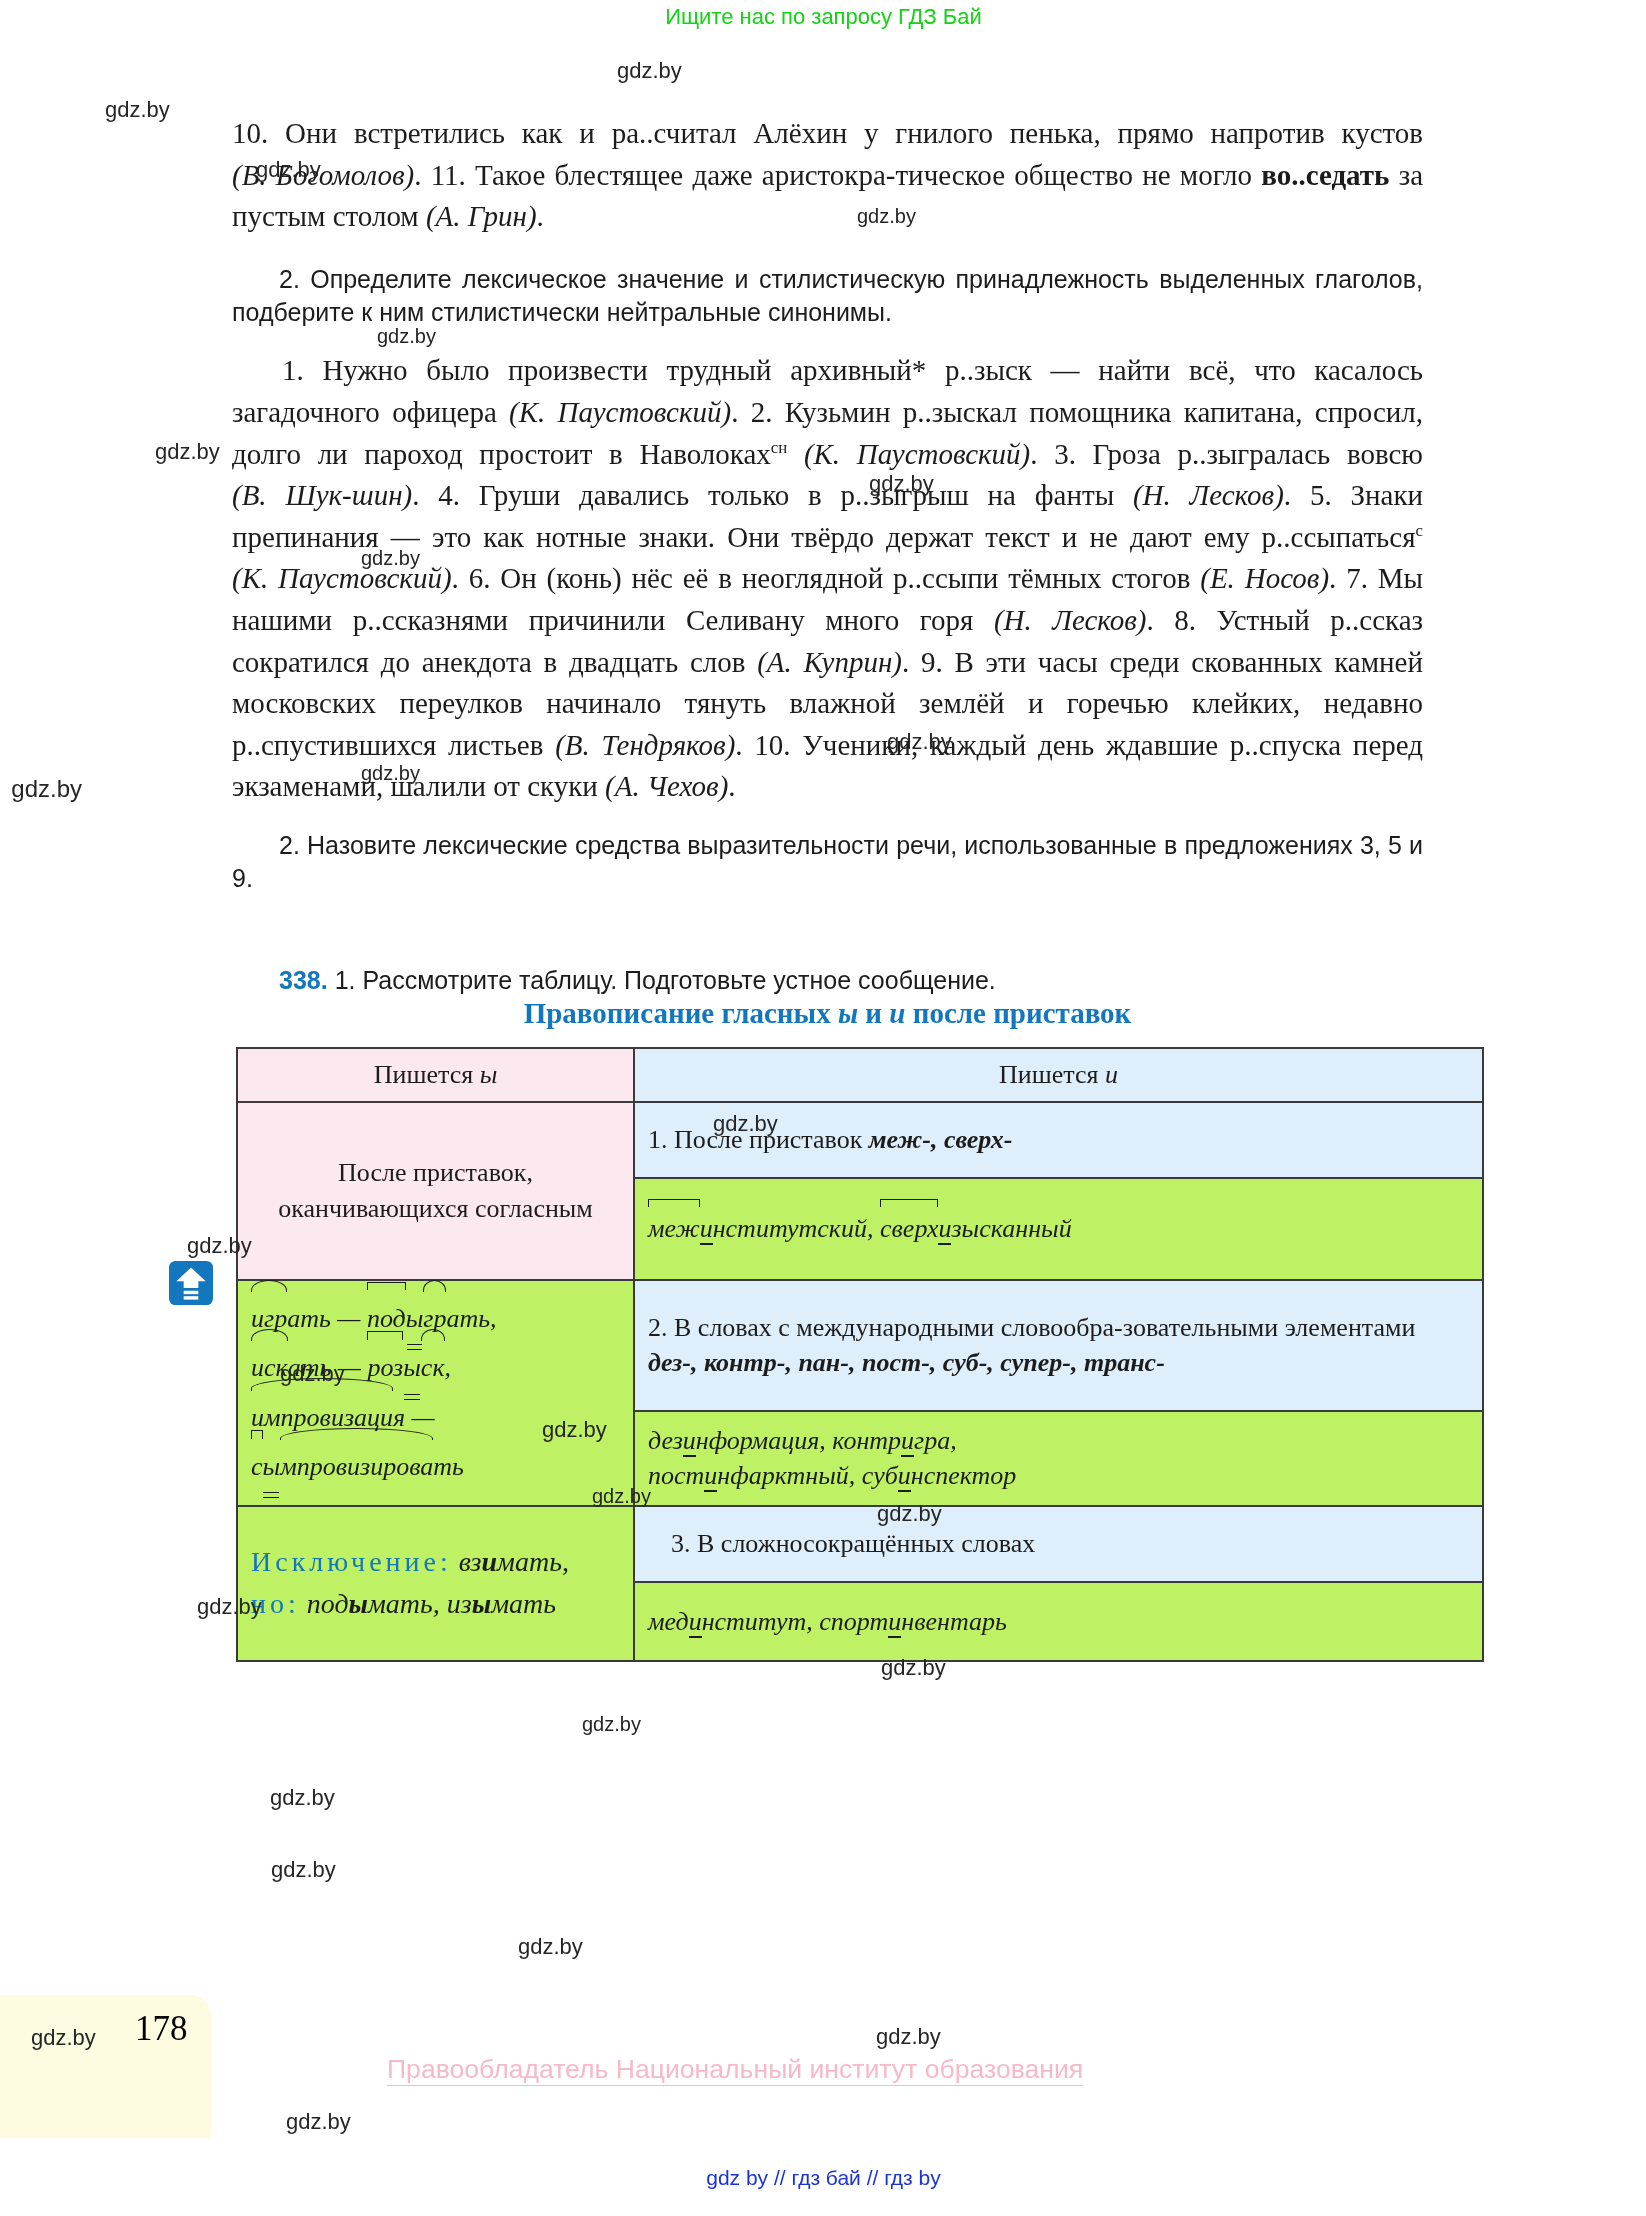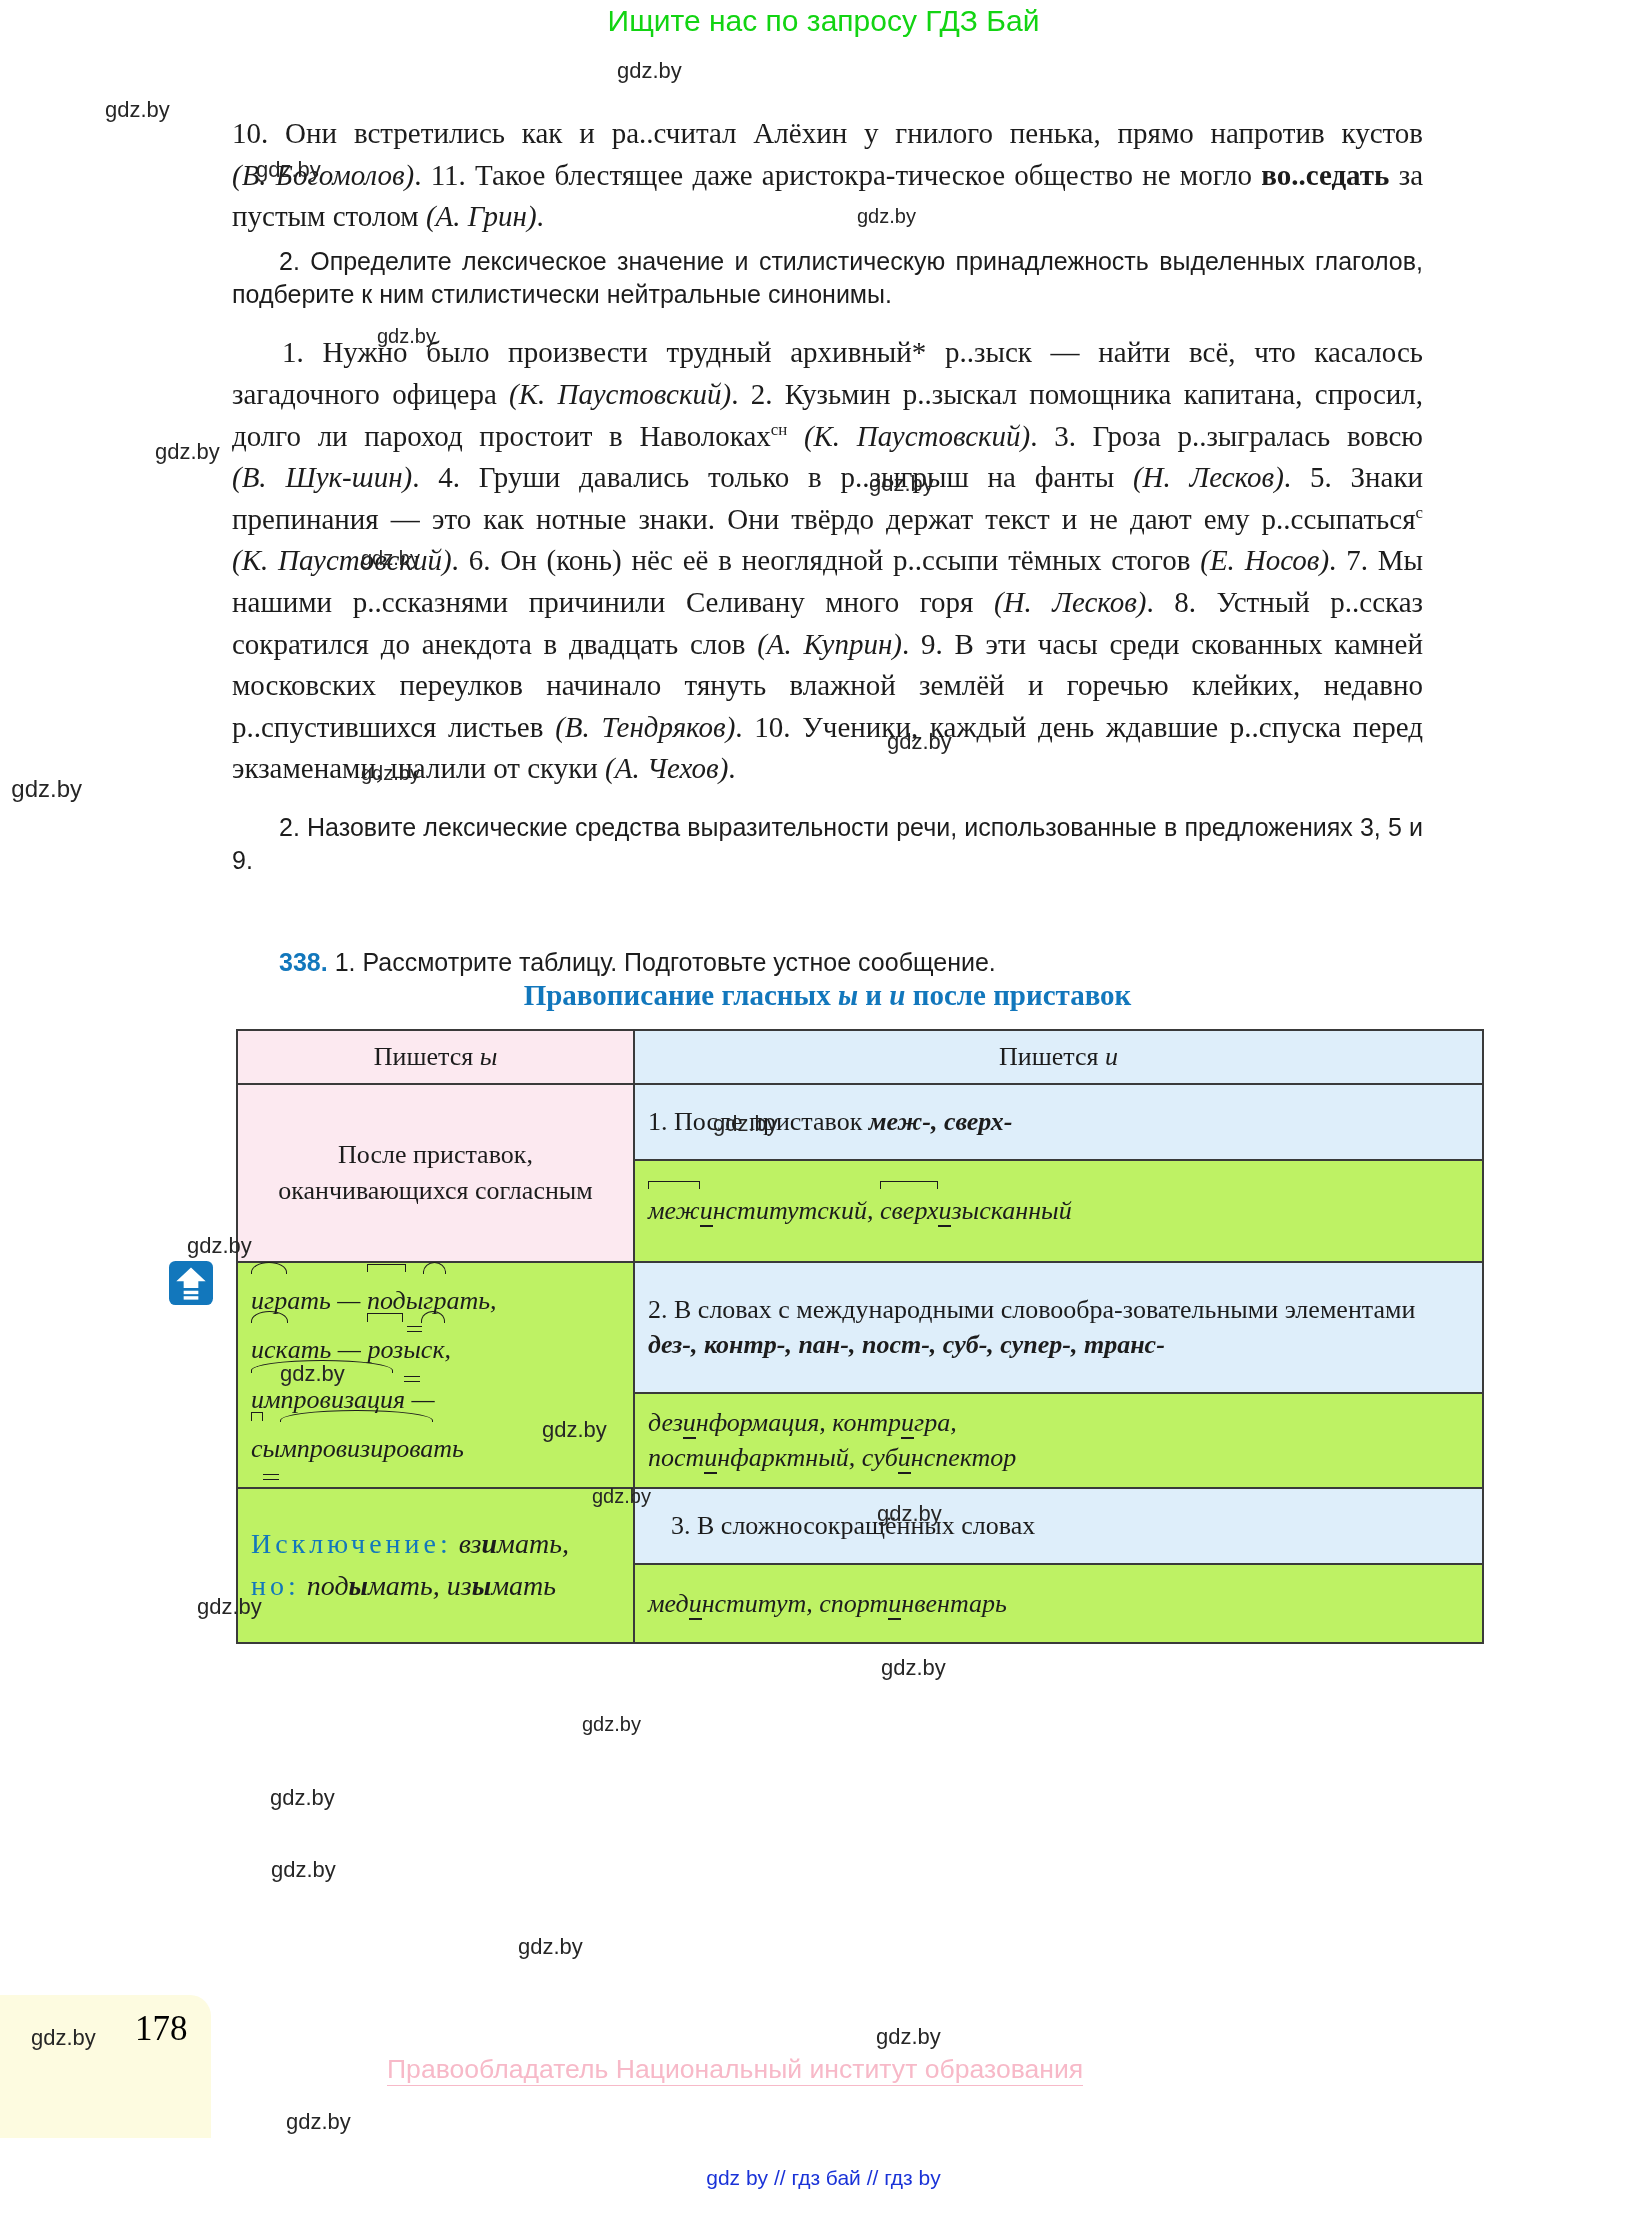--- a/index.html
+++ b/index.html
@@ -26,21 +26,21 @@
     pointer-events: none;
   }
 
   .top-banner {
     position: absolute;
     top: 4px;
     left: 0;
     width: 100%;
     text-align: center;
     font-family: "Liberation Sans", sans-serif;
-    font-size: 30px;
+    font-size: 22px;
     color: #12d412;
     z-index: 20;
   }
 
   
   .page {
     position: absolute;
     left: 232px;
     top: 0;
     width: 1191px;
@@ -212,21 +212,21 @@
 <div class="top-banner">Ищите нас по запросу ГДЗ Бай</div>
 
 <div class="page">
 
   <div class="serif-block" style="margin-top:113px;">
     10.&nbsp;Они встретились как и ра..считал Алёхин у гнилого пенька, прямо
     напротив кустов <i class="src">(В.&nbsp;Богомолов)</i>. 11.&nbsp;Такое блестящее даже аристокра‑тическое
     общество не могло <b class="bd">во..седать</b> за пустым столом <i class="src">(А.&nbsp;Грин)</i>.
   </div>
 
-  <div class="sans-block" style="margin-top:7px;">
+  <div class="sans-block" style="margin-top:25px;">
     <span class="ind"></span>2.&nbsp;Определите лексическое значение и стилистическую принадлежность
     выделенных глаголов, подберите к ним стилистически нейтральные синонимы.
   </div>
 
 
   <div class="serif-block" style="margin-top:21px;">
     <span class="ind"></span>1.&nbsp;Нужно было произвести трудный архивный* р..зыск — найти
     всё, что касалось загадочного офицера <i class="src">(К.&nbsp;Паустовский)</i>. 2.&nbsp;Кузьмин
     р..зыскал помощника капитана, спросил, долго ли пароход простоит в
     Наволоках<sup class="mk">сн</sup> <i class="src">(К.&nbsp;Паустовский)</i>. 3.&nbsp;Гроза р..зыгралась вовсю <i class="src">(В.&nbsp;Шук‑шин)</i>.

